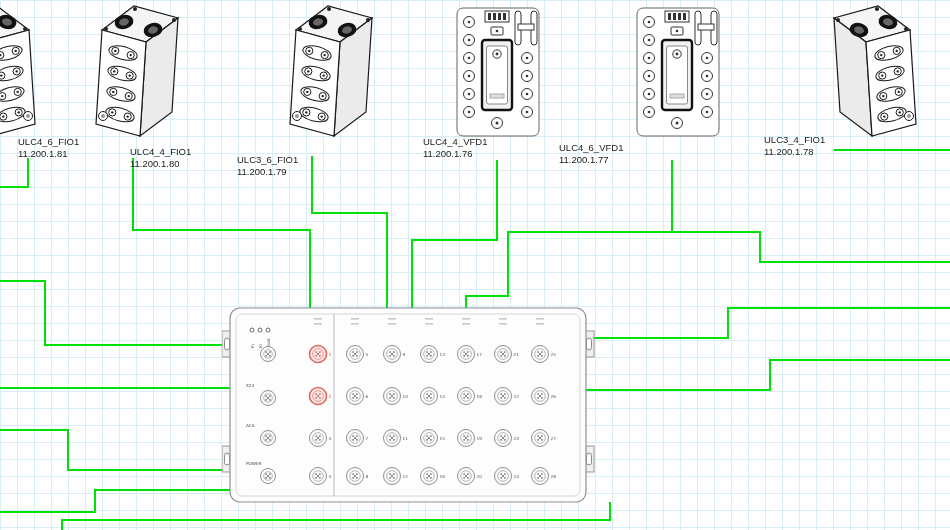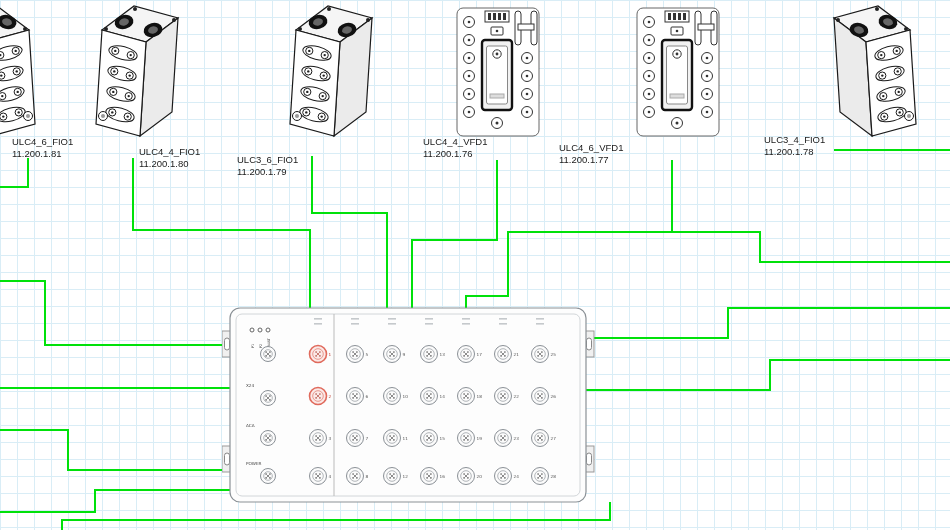--- a/index.html
+++ b/index.html
@@ -159,25 +159,25 @@
     <svg width="92" height="132" viewBox="0 0 92 132">
       <use href="#g-vfd" xlink:href="#g-vfd"></use>
     </svg>
   </div>
   <div class="abs device" style="left:826px;top:0">
     <svg width="100" height="140" viewBox="0 0 100 140">
       <use href="#g-io-block" xlink:href="#g-io-block" transform="translate(100,0) scale(-1,1)"></use>
     </svg>
   </div>
 
-  <div class="abs device-label" style="left:12px;top:136px">
+  <div class="abs device-label" style="left:18px;top:136px">
     <div>ULC4_6_FIO1</div>
     <div>11.200.1.81</div>
   </div>
-  <div class="abs device-label" style="left:139px;top:146px">
+  <div class="abs device-label" style="left:130px;top:146px">
     <div>ULC4_4_FIO1</div>
     <div>11.200.1.80</div>
   </div>
   <div class="abs device-label" style="left:237px;top:154px">
     <div>ULC3_6_FIO1</div>
     <div>11.200.1.79</div>
   </div>
   <div class="abs device-label" style="left:423px;top:136px">
     <div>ULC4_4_VFD1</div>
     <div>11.200.1.76</div>

